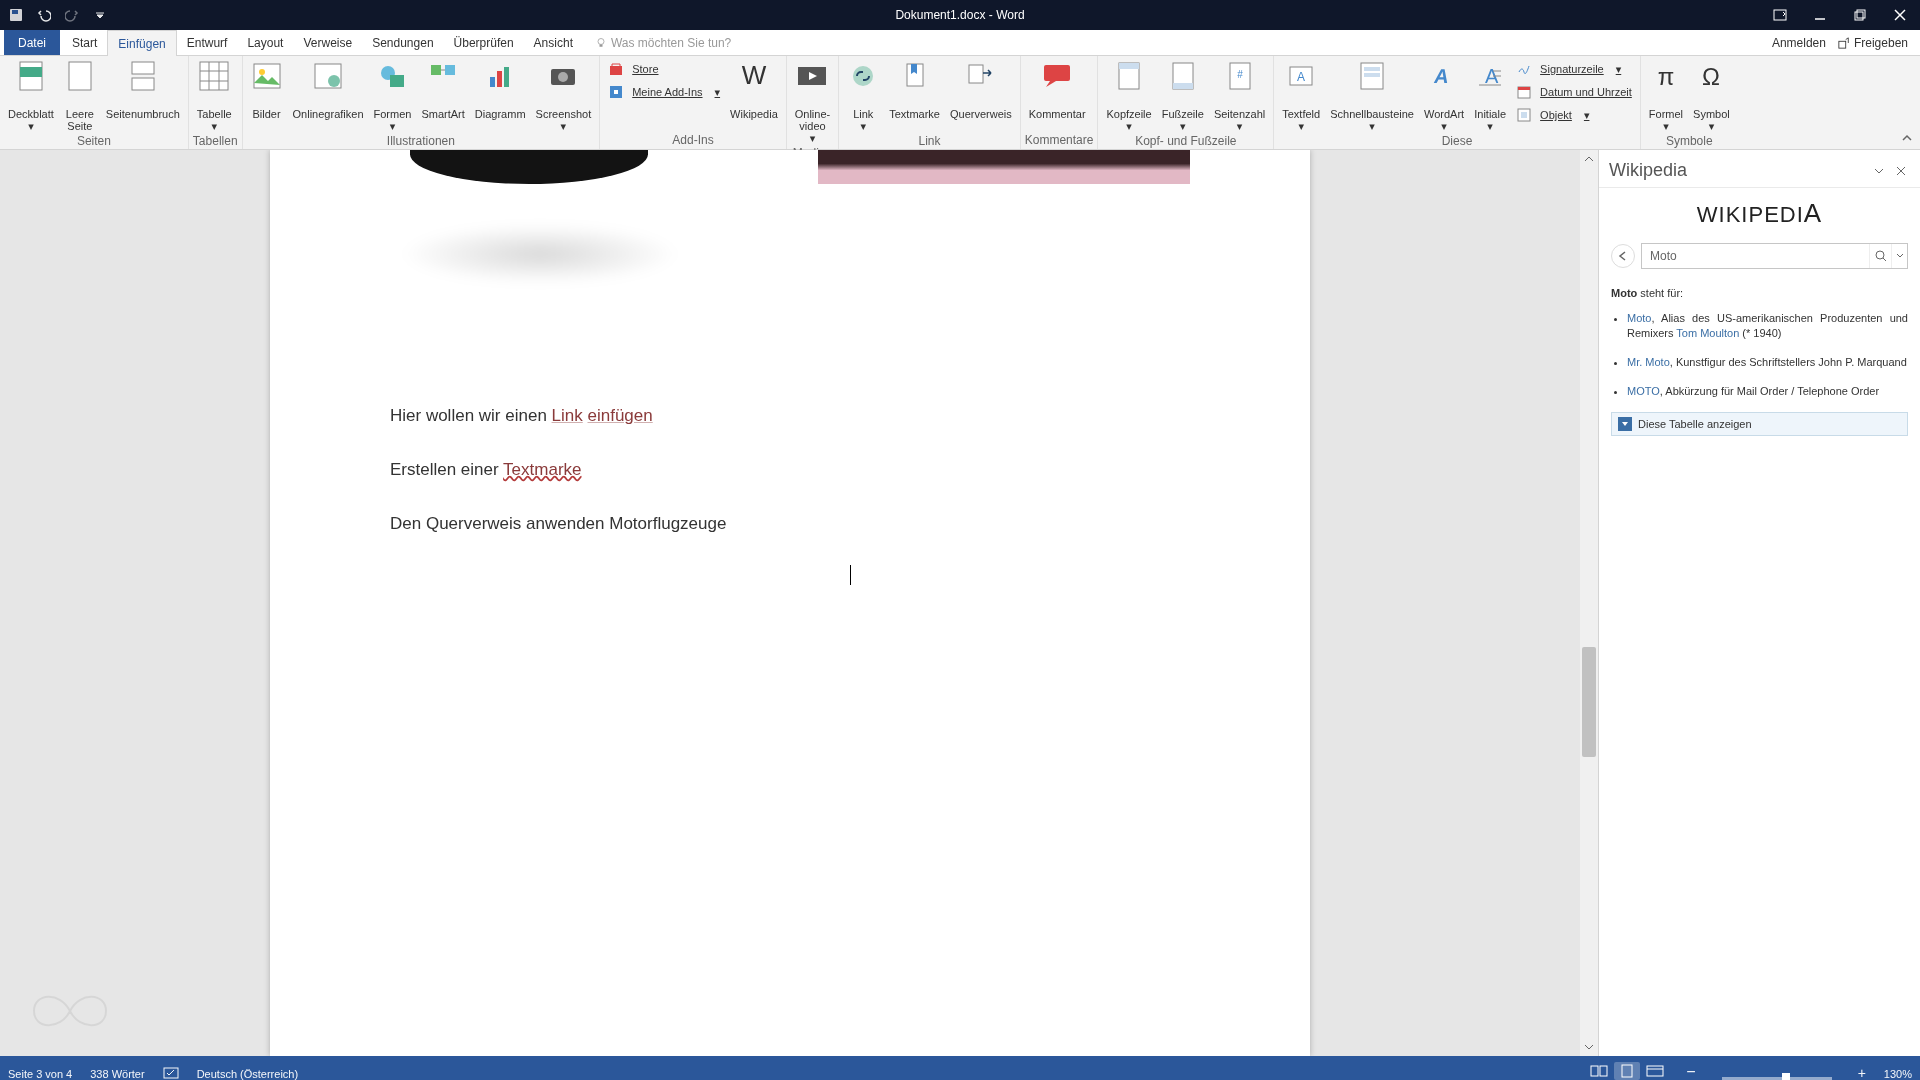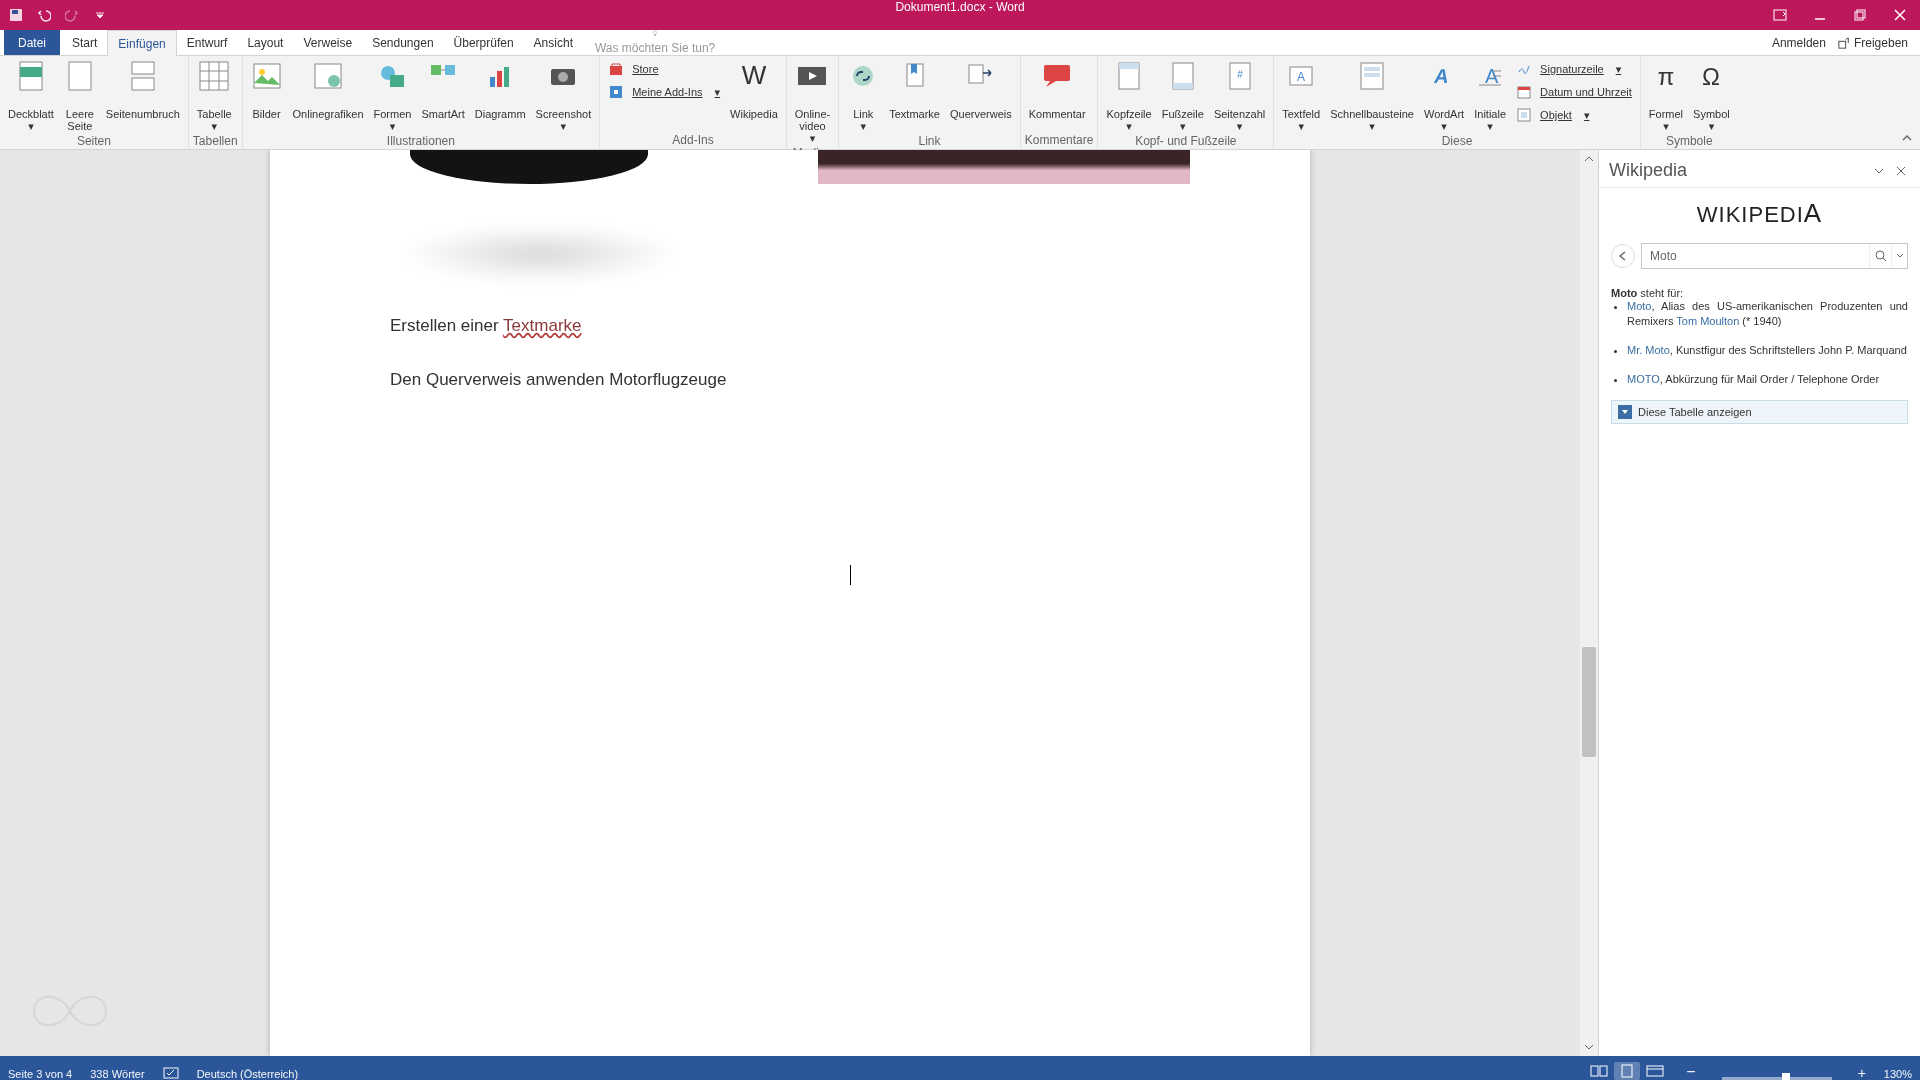--- a/index.html
+++ b/index.html
@@ -1,33 +1,33 @@
 <!DOCTYPE html>
 <html><head>
 <meta charset="utf-8">
 <style>
 * { box-sizing: border-box; margin: 0; padding: 0; font-family: "Segoe UI", Tahoma, sans-serif; }
 body { background: #fff; width: 1920px; height: 1080px; overflow: hidden; font-size: 12px; color: #444; }
 
 
-.titlebar { height: 30px; background: #be185d; display: flex; color: #fff; position: relative; }
+.titlebar { height: 30px; background: #0f172a; display: flex; align-items: center; color: #fff; position: relative; }
 .qat { display: flex; align-items: center; gap: 8px; padding-left: 6px; }
 .qat-btn { width: 20px; height: 20px; display: flex; align-items: center; justify-content: center; opacity: .9; }
 .qat-btn svg { fill: #fff; }
 .doc-title { position: absolute; left: 50%; transform: translateX(-50%); font-size: 12px; }
 .win-ctrl { margin-left: auto; display: flex; align-items: center; }
 .win-ctrl-btn { width: 40px; height: 30px; display: flex; align-items: center; justify-content: center; }
 .win-ctrl-btn svg { stroke: #fff; fill: none; }
 
 
 .tabrow { height: 26px; background: #fff; border-bottom: 1px solid #d4d4d4; display: flex; align-items: stretch; padding-left: 4px; }
 .tabrow .tab { padding: 0 10px; font-size: 12px; color: #333; display: flex; align-items: center; cursor: pointer; }
 .tabrow .tab.file { background: #2b579a; color: #fff; padding: 0 14px; margin-right: 2px; }
 .tabrow .tab.active { background: #f3f3f3; border-top: 1px solid #d4d4d4; border-left: 1px solid #d4d4d4; border-right: 1px solid #d4d4d4; margin-bottom: -1px; color: #2b579a; }
-.tell-me { display: flex; align-items: center; margin-left: 12px; color: #999; gap: 4px; flex-direction: column; }
+.tell-me { display: flex; align-items: center; margin-left: 12px; color: #999; gap: 4px; }
 .tell-me svg { width: 12px; height: 12px; fill: #999; }
 .tabrow-right { margin-left: auto; display: flex; align-items: center; gap: 12px; padding-right: 12px; font-size: 12px; color: #333; }
 .tabrow-right span { cursor: pointer; }
 .share-btn svg { width: 12px; height: 12px; fill: #333; margin-right: 4px; }
 
 
 .ribbon { height: 94px; background: #f3f3f3; border-bottom: 1px solid #d4d4d4; display: flex; position: relative; }
 .ribbon-group { border-right: 1px solid #e1e1e1; padding: 2px 4px 0 4px; display: flex; flex-direction: column; justify-content: space-between; }
 .group-body { display: flex; gap: 2px; flex: 1; align-items: flex-start; }
 .group-label { text-align: center; font-size: 12px; color: #666; padding-bottom: 2px; }
@@ -71,21 +71,21 @@
 .wiki-head-btn { width: 18px; height: 18px; display: flex; align-items: center; justify-content: center; cursor: pointer; margin-left: 4px; }
 .wiki-body { padding: 10px 12px; flex: 1; overflow: hidden; }
 .wiki-logo { text-align: center; font-family: "Times New Roman", serif; font-size: 22px; letter-spacing: 1px; margin-bottom: 14px; color: #222; }
 .wiki-logo .bigA { font-size: 26px; }
 .wiki-searchrow { display: flex; align-items: center; gap: 6px; margin-bottom: 18px; }
 .wiki-back { width: 24px; height: 24px; border: 1px solid #ddd; border-radius: 12px; display: flex; align-items: center; justify-content: center; cursor: pointer; }
 .wiki-search { flex: 1; display: flex; border: 1px solid #c6c6c6; height: 26px; }
 .wiki-search input { flex: 1; border: none; outline: none; padding: 0 8px; font-size: 12px; color: #666; }
 .wiki-search-btn { width: 22px; display: flex; align-items: center; justify-content: center; border-left: 1px solid #eee; cursor: pointer; }
 .wiki-search-dd { width: 16px; display: flex; align-items: center; justify-content: center; border-left: 1px solid #eee; cursor: pointer; }
-.wiki-intro { font-size: 11px; color: #333; }
+.wiki-intro { font-size: 11px; color: #333; margin-bottom: 12px; }
 .wiki-ul { list-style: disc; padding-left: 16px; }
 .wiki-ul li { font-size: 11px; color: #333; text-align: justify; margin-bottom: 14px; line-height: 1.35; }
 .wiki-link { color: #3a6ea5; }
 .wiki-expand { border: 1px solid #c8dbe8; background: #eef5fb; padding: 4px 6px; display: flex; align-items: center; gap: 6px; font-size: 11px; color: #333; cursor: pointer; margin-top: 6px; }
 .wiki-expand .arrow { width: 14px; height: 14px; background: #3a6ea5; display: inline-flex; align-items: center; justify-content: center; }
 
 
 .statusbar { height: 24px; background: #2b579a; color: #fff; display: flex; align-items: flex-end; font-size: 11px; padding: 0 8px; gap: 18px; }
 .statusbar .spacer { flex: 1; }
 .sb-btn { display: flex; align-items: center; gap: 4px; cursor: pointer; opacity: .95; }
@@ -534,20 +534,23 @@
 
 <div class="workspace">
   <div class="doc-scroll">
     <div class="page">
       <div class="img-row">
         <div class="img1"></div>
         <div class="img2"></div>
       </div>
       <div class="shadow-blob"></div>
 
+      <p class="para first">
+        <span>Hier wollen wir einen </span><span class="link-text">Link</span><span> </span><span class="link-text">einfügen</span>
+      </p>
       <p class="para">
         <span>Erstellen einer </span><span class="link-text squiggle">Textmarke</span>
       </p>
       <p class="para">Den Querverweis anwenden Motorflugzeuge</p>
 
       <div class="text-cursor" style="left:580px; top:415px;"></div>
 
       <svg width="80" height="70" style="position:absolute; left:-240px; bottom:10px; opacity:.25">
         <path d="M40 35c-10-20-36-18-36 0s26 20 36 0zm0 0c10-20 36-18 36 0s-26 20-36 0z" fill="none" stroke="#aaa" stroke-width="2"></path>
       </svg>

